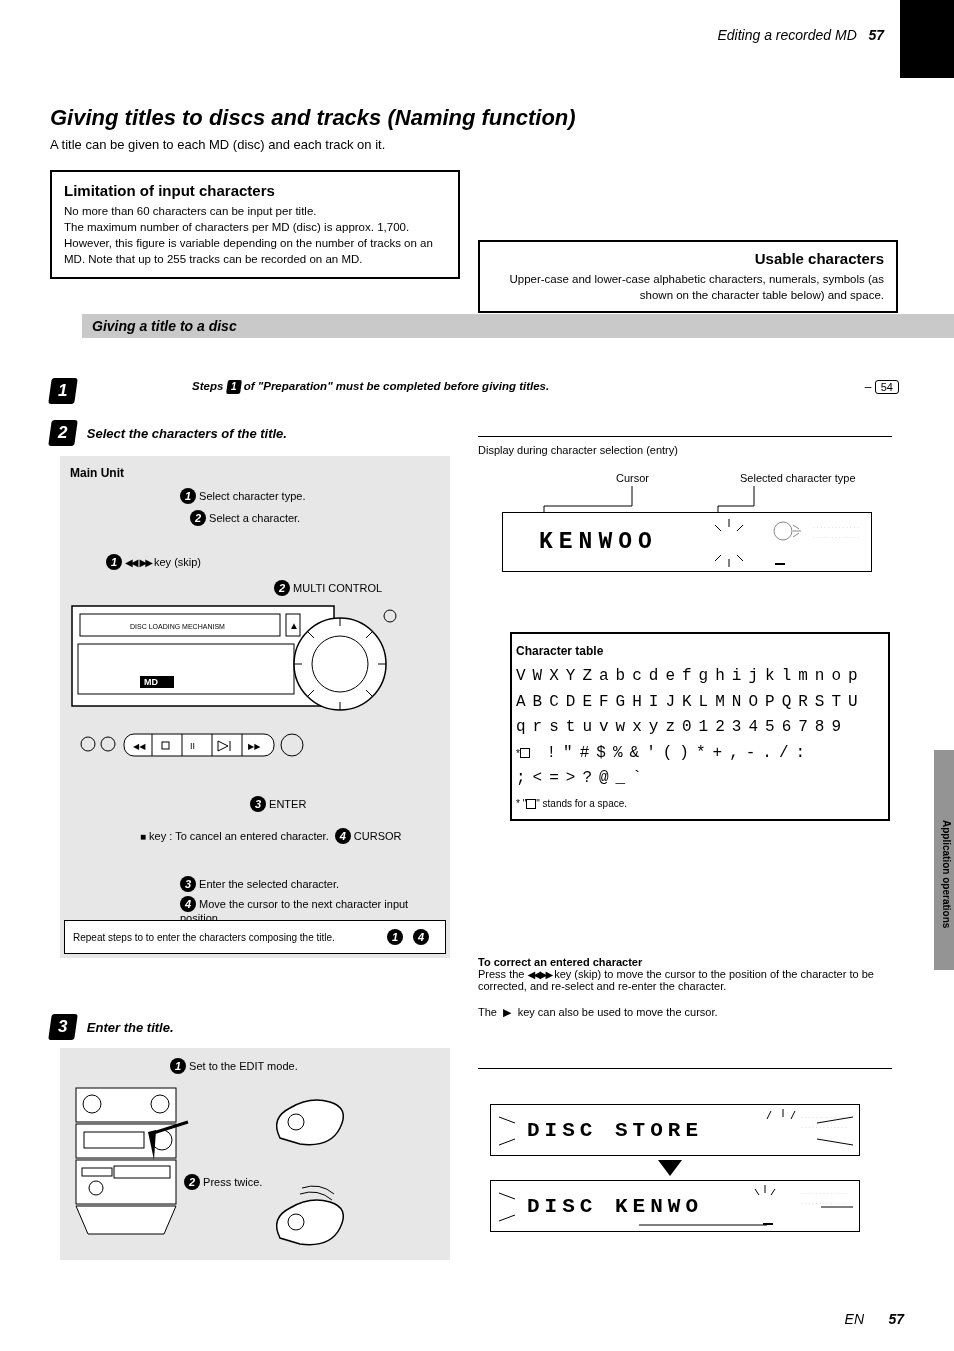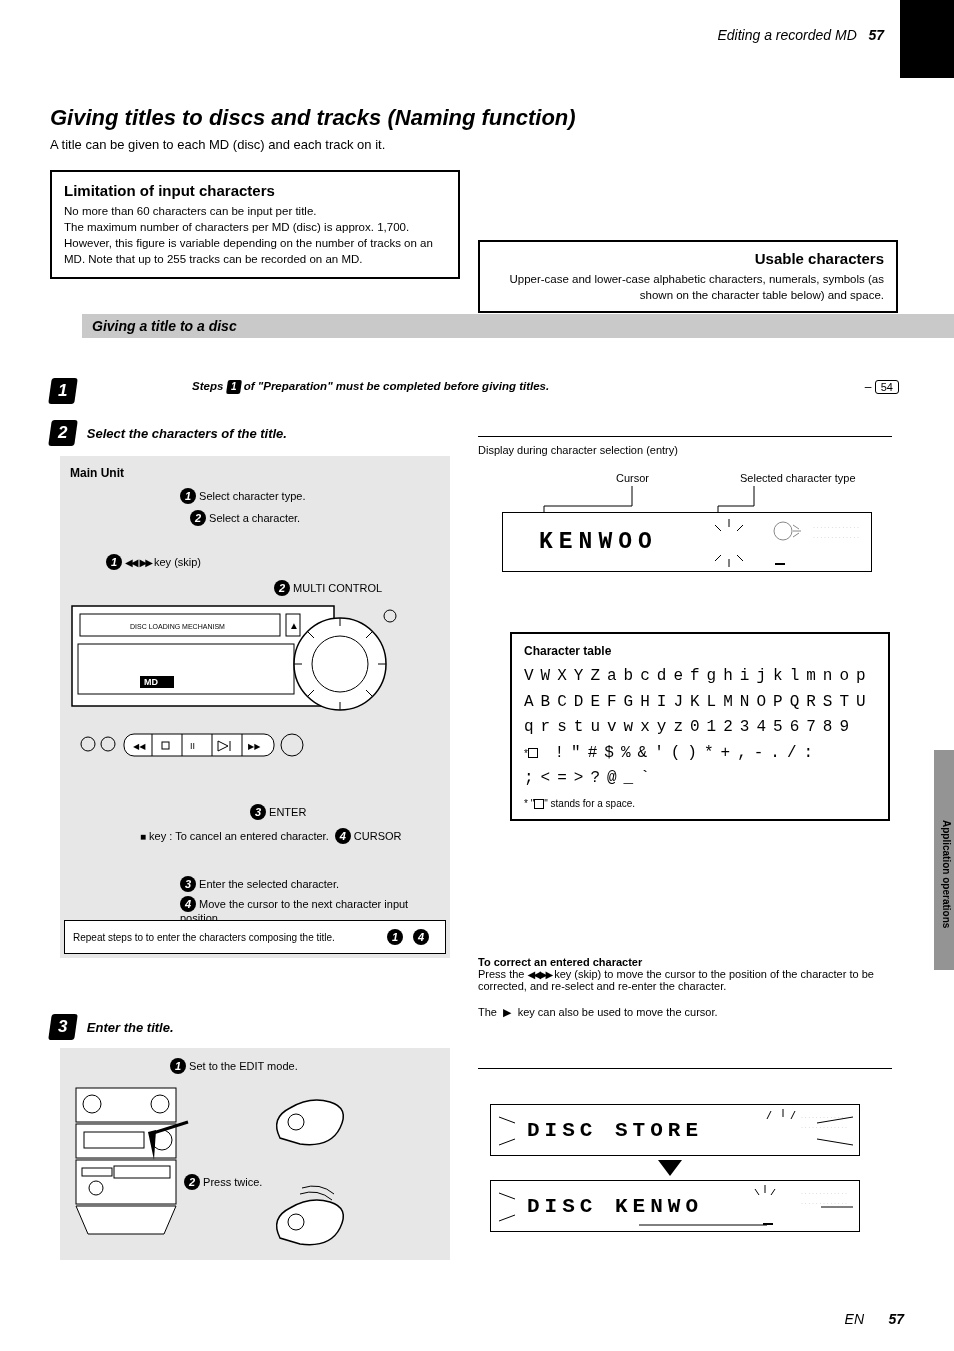--- a/index.html
+++ b/index.html
@@ -41,21 +41,21 @@
   .bot-bar { position:absolute; bottom:0; left:0; right:0; height:26px; background:#fff; border:1px solid #000; margin:0 4px 4px 4px; display:flex; align-items:center; padding:16px 8px; font-size:10px; }
 
   .step3-row { position:absolute; top:1014px; left:50px; font-size:13px; font-weight:bold; font-style:italic; }
 
   .grey-panel2 { position:absolute; top:1048px; left:60px; width:390px; height:212px; background:#e7e7e7; }
 
   .lcd { position:absolute; left:502px; width:370px; }
   .lcd .frame { border:1px solid #000; height:60px; background:#fff; position:relative; display:flex; align-items:center; }
   .dotmatrix { font-family: "Courier New", monospace; letter-spacing:6px; font-size:23px; font-weight:bold; padding-left:36px; }
 
-  .char-table { border:2px solid #000; position:absolute; top:632px; left:510px; width:380px; padding:10px 12px; }
+  .char-table { border:2px solid #000; position:absolute; top:632px; left:510px; width:380px; padding:10px 4px; }
   .char-table .ttl { font-weight:bold; font-size:12px; margin-bottom:6px;}
   .char-row { font-family:"Courier New",monospace; font-size:16px; letter-spacing:7px; line-height:1.6; word-break:break-all;}
   .small-note { font-size:10px; margin-top:6px;}
 
   .side-tab { position:absolute; right:0; top:750px; width:20px; height:220px; background:#949494; }
   .side-tab-text { position:absolute; right:2px; top:820px; font-size:10px; font-weight:bold; writing-mode:vertical-rl; text-orientation:mixed; }
 
   .line-sep { position:absolute; background:#000; height:1px; }
 
   .bottom-page { position:absolute; bottom:24px; right:50px; font-style:italic; font-size:14px; font-weight:bold;}
@@ -165,21 +165,21 @@
         <rect x="92" y="28" width="7" height="7" fill="none" stroke="#000"></rect>
         <text x="120" y="35" font-size="9">II</text>
         <path d="M148 27 L158 32 L148 37 Z" fill="none" stroke="#000"></path>
         <line x1="160" y1="27" x2="160" y2="37" stroke="#000"></line>
         <text x="178" y="35" font-size="8">▶▶</text>
         <circle cx="222" cy="31" r="11" fill="none" stroke="#000"></circle>
       </g>
     </svg>
   </div>
 
-  <div style="position:absolute; top:348px; left:190px; font-size:11px;">
+  <div style="position:absolute; top:340px; left:190px; font-size:11px;">
     <span class="circ-badge">3</span>&nbsp;ENTER
   </div>
   <div style="position:absolute; top:372px; left:80px; font-size:11px;">
     <span style="font-size:10px;">■</span>&nbsp;<span>key : To cancel an entered character.</span>&nbsp;&nbsp;<span class="circ-badge">4</span>&nbsp;CURSOR
   </div>
   <div style="position:absolute; top:420px; left:120px; font-size:11px;">
     <span class="circ-badge">3</span>&nbsp;<span>Enter the selected character.</span>
   </div>
   <div style="position:absolute; top:440px; left:120px; font-size:11px;">
     <span class="circ-badge">4</span>&nbsp;<span>Move the cursor to the next character input position.</span>

